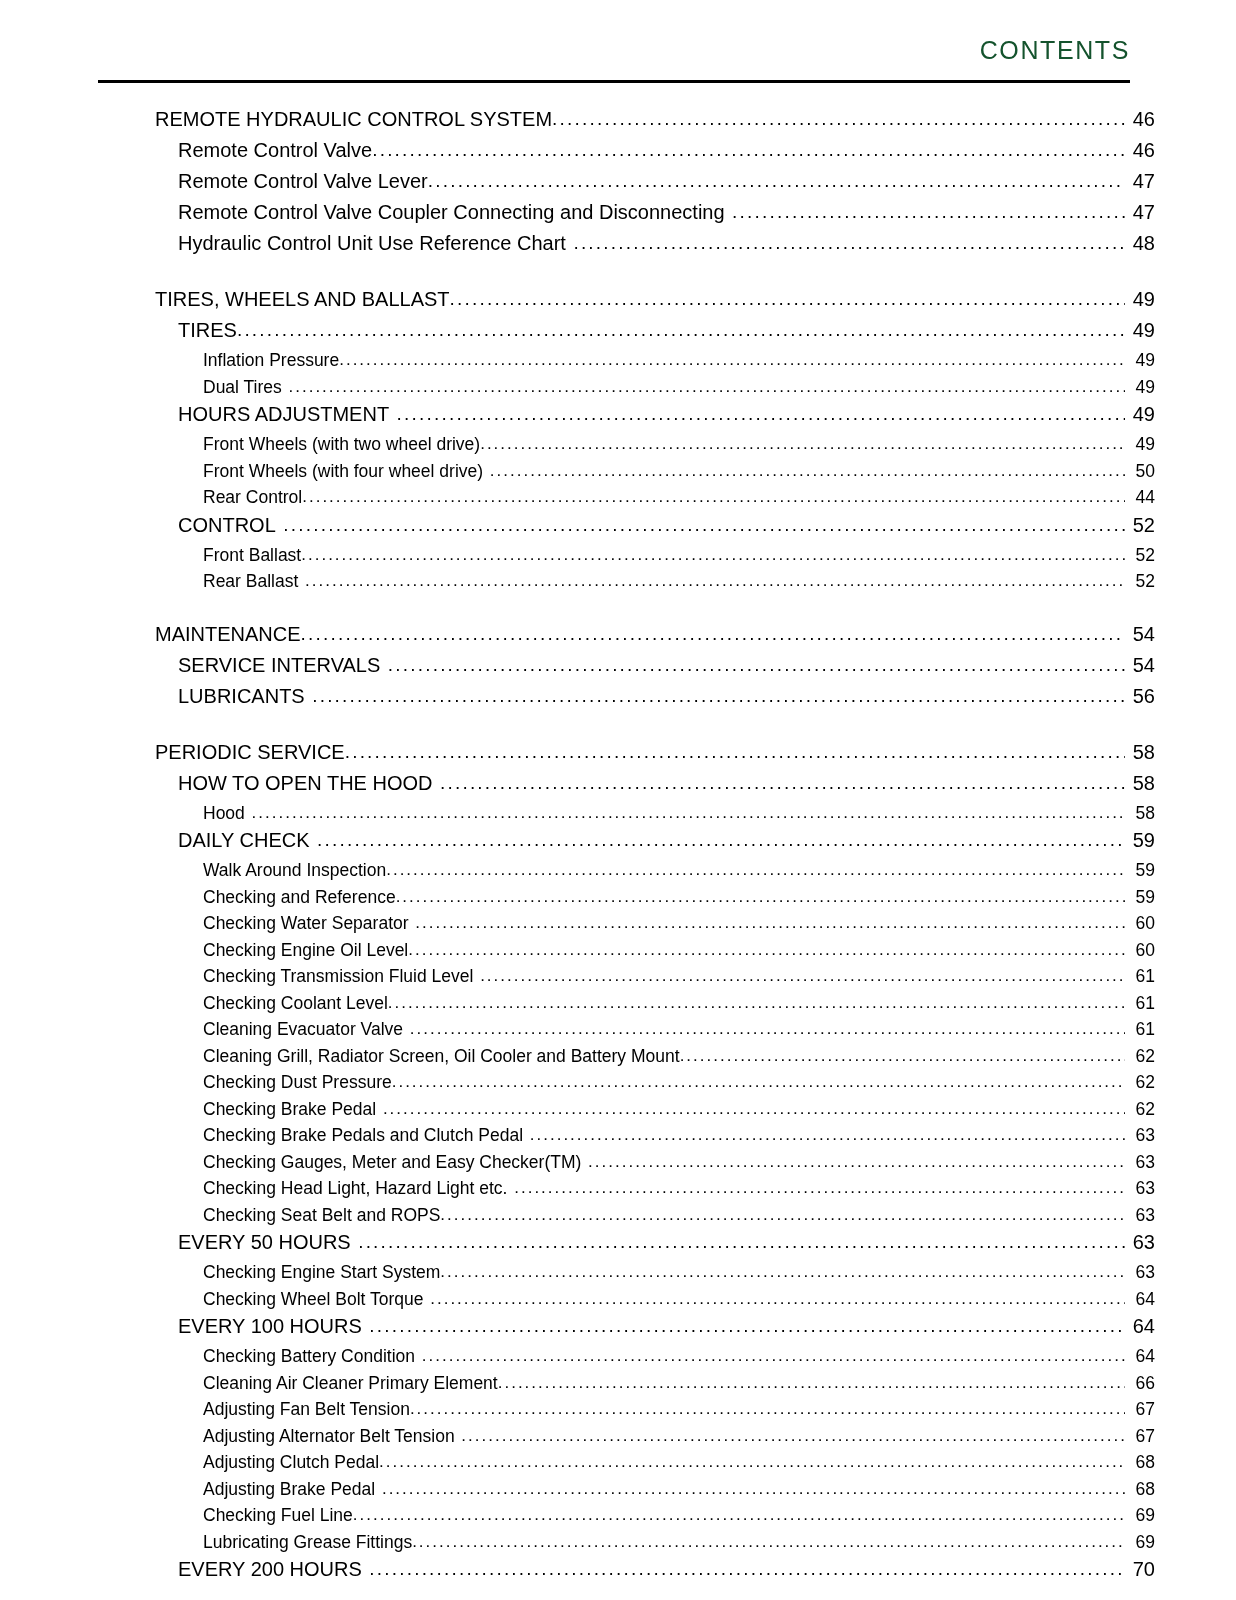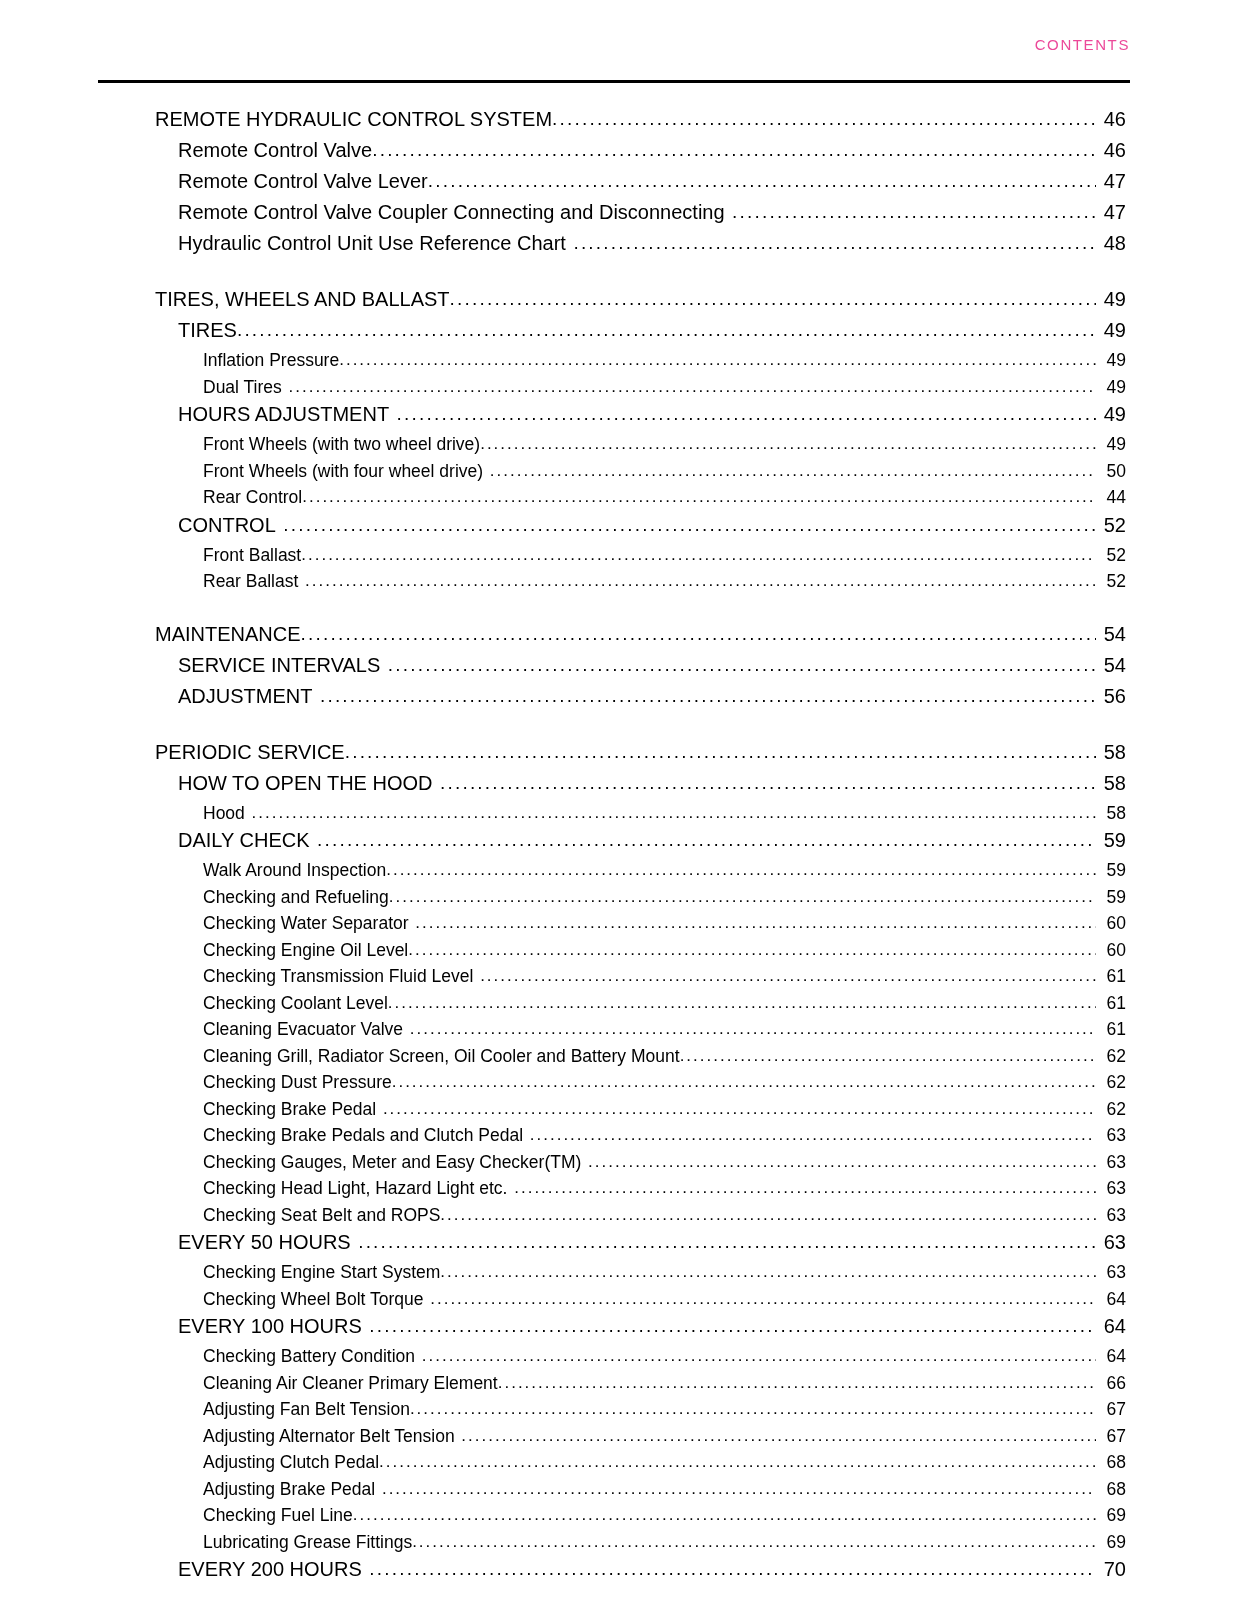--- a/index.html
+++ b/index.html
@@ -24,23 +24,23 @@
 
   
   .page-header {
     position: absolute;
     left: 98px;
     top: 36px;
     width: 1032px;
     text-align: right;
   }
   .page-header .header-label {
-    font-size: 15px;
+    font-size: 25px;
     letter-spacing: 1.6px;
-    color: #ec4899;
+    color: #14532d;
     font-family: "Liberation Sans", sans-serif;
   }
   .header-rule {
     position: absolute;
     left: 98px;
     top: 80px;
     width: 1032px;
     height: 3px;
     background: #000000;
   }
@@ -51,21 +51,21 @@
     left: 0;
     top: 108px;
     width: 1236px;
   }
 
   .toc-entry {
     display: flex;
     align-items: baseline;
     width: 100%;
     box-sizing: border-box;
-    padding-right: 110px; 
+    padding-right: 81px; 
     white-space: nowrap;
   }
 
   .entry-title {
     flex: 0 0 auto;
   }
   .leader {
     flex: 1 1 auto;
     overflow: hidden;
     white-space: nowrap;
@@ -204,21 +204,21 @@
         <span class="entry-title">MAINTENANCE</span>
         <span class="leader">............................................................................................................................................................................................................................</span>
         <span class="entry-page">54</span>
       </div>
       <div class="toc-entry lvl2">
         <span class="entry-title">SERVICE INTERVALS</span>
         <span class="leader">&nbsp;............................................................................................................................................................................................................................</span>
         <span class="entry-page">54</span>
       </div>
       <div class="toc-entry lvl2">
-        <span class="entry-title">ADJUSTMENT</span>
+        <span class="entry-title">LUBRICANTS</span>
         <span class="leader">&nbsp;............................................................................................................................................................................................................................</span>
         <span class="entry-page">56</span>
       </div>
       <div class="spacer"></div>
       <div class="toc-entry lvl1">
         <span class="entry-title">PERIODIC SERVICE</span>
         <span class="leader">............................................................................................................................................................................................................................</span>
         <span class="entry-page">58</span>
       </div>
       <div class="toc-entry lvl2">
@@ -235,21 +235,21 @@
         <span class="entry-title">DAILY CHECK</span>
         <span class="leader">&nbsp;............................................................................................................................................................................................................................</span>
         <span class="entry-page">59</span>
       </div>
       <div class="toc-entry lvl3">
         <span class="entry-title">Walk Around Inspection</span>
         <span class="leader">............................................................................................................................................................................................................................</span>
         <span class="entry-page">59</span>
       </div>
       <div class="toc-entry lvl3">
-        <span class="entry-title">Checking and Refueling</span>
+        <span class="entry-title">Checking and Reference</span>
         <span class="leader">............................................................................................................................................................................................................................</span>
         <span class="entry-page">59</span>
       </div>
       <div class="toc-entry lvl3">
         <span class="entry-title">Checking Water Separator</span>
         <span class="leader">&nbsp;............................................................................................................................................................................................................................</span>
         <span class="entry-page">60</span>
       </div>
       <div class="toc-entry lvl3">
         <span class="entry-title">Checking Engine Oil Level</span>

